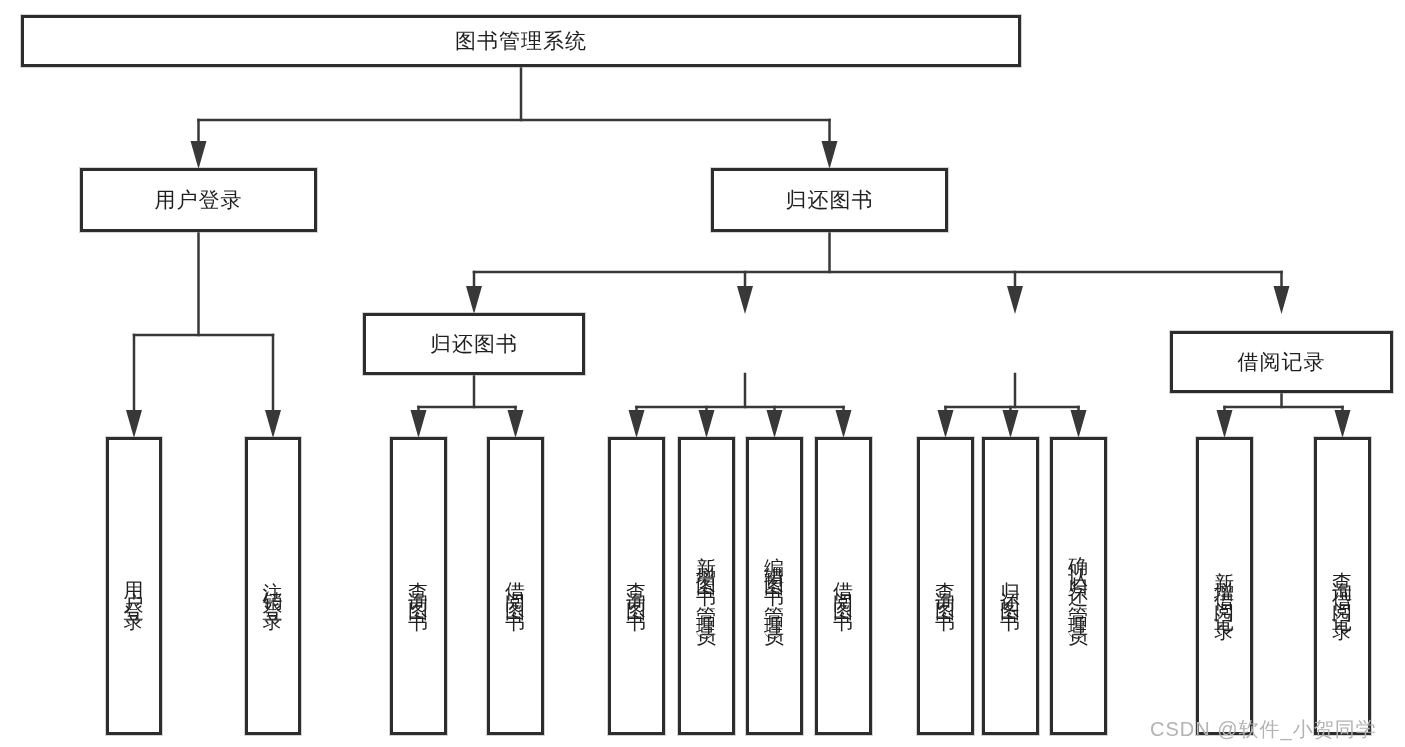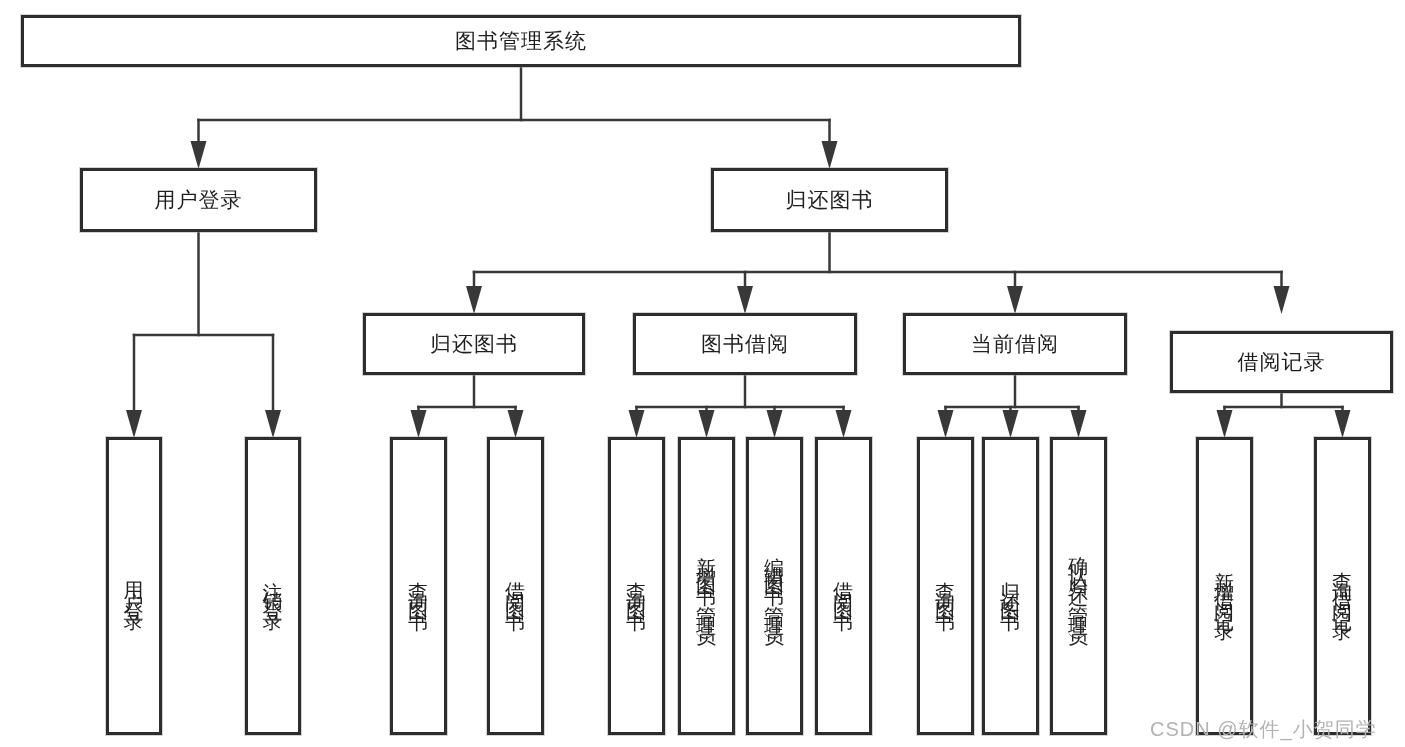--- a/index.html
+++ b/index.html
@@ -111,22 +111,20 @@
       <line x1="1224.5" y1="407" x2="1224.5" y2="413" stroke="#383838" stroke-width="2.5" stroke-linecap="square"></line>
       <polygon points="1216.5,410 1232.5,410 1224.5,438" fill="#383838"></polygon>
       <line x1="1342.5" y1="407" x2="1342.5" y2="413" stroke="#383838" stroke-width="2.5" stroke-linecap="square"></line>
       <polygon points="1334.5,410 1350.5,410 1342.5,438" fill="#383838"></polygon>
     </svg>
 
   <div class="node h" style="left: 21px; top: 15px; width: 1000px; height: 52px; border-color: rgb(45, 45, 45); color: rgb(31, 31, 31);">图书管理系统</div>
     <div class="node h" style="left: 80px; top: 168px; width: 237px; height: 64px; border-color: rgb(45, 45, 45); color: rgb(31, 31, 31);">用户登录</div>
     <div class="node h" style="left: 711px; top: 168px; width: 237px; height: 64px; border-color: rgb(45, 45, 45); color: rgb(31, 31, 31);">归还图书</div>
     <div class="node h" style="left: 363px; top: 313px; width: 222px; height: 62px; border-color: rgb(45, 45, 45); color: rgb(31, 31, 31);">归还图书</div>
-    <div class="node h" style="left: 633px; top: 313px; width: 224px; height: 62px; border-color: rgb(45, 45, 45); color: rgb(31, 31, 31);">图书借阅</div>
-    <div class="node h" style="left: 903px; top: 313px; width: 224px; height: 62px; border-color: rgb(45, 45, 45); color: rgb(31, 31, 31);">当前借阅</div>
     <div class="node h" style="left: 1170px; top: 313px; width: 223px; height: 62px; border-color: rgb(45, 45, 45); color: rgb(31, 31, 31); margin-top: 18px;">借阅记录</div>
     <div class="node v" style="left: 106px; top: 437px; width: 56px; height: 298px; border-color: rgb(45, 45, 45); color: rgb(31, 31, 31);">用户登录</div>
     <div class="node v" style="left: 245px; top: 437px; width: 56px; height: 298px; border-color: rgb(45, 45, 45); color: rgb(31, 31, 31);">注销登录</div>
     <div class="node v" style="left: 390px; top: 437px; width: 57px; height: 298px; border-color: rgb(45, 45, 45); color: rgb(31, 31, 31);">查询图书</div>
     <div class="node v" style="left: 487px; top: 437px; width: 57px; height: 298px; border-color: rgb(45, 45, 45); color: rgb(31, 31, 31);">借阅图书</div>
     <div class="node v" style="left: 608px; top: 437px; width: 57px; height: 298px; border-color: rgb(45, 45, 45); color: rgb(31, 31, 31);">查询图书</div>
     <div class="node v" style="left: 678px; top: 437px; width: 57px; height: 298px; border-color: rgb(45, 45, 45); color: rgb(31, 31, 31);">新增图书（管理员）</div>
     <div class="node v" style="left: 746px; top: 437px; width: 57px; height: 298px; border-color: rgb(45, 45, 45); color: rgb(31, 31, 31);">编辑图书（管理员）</div>
     <div class="node v" style="left: 815px; top: 437px; width: 57px; height: 298px; border-color: rgb(45, 45, 45); color: rgb(31, 31, 31);">借阅图书</div>
     <div class="node v" style="left: 917px; top: 437px; width: 57px; height: 298px; border-color: rgb(45, 45, 45); color: rgb(31, 31, 31);">查询图书</div>

